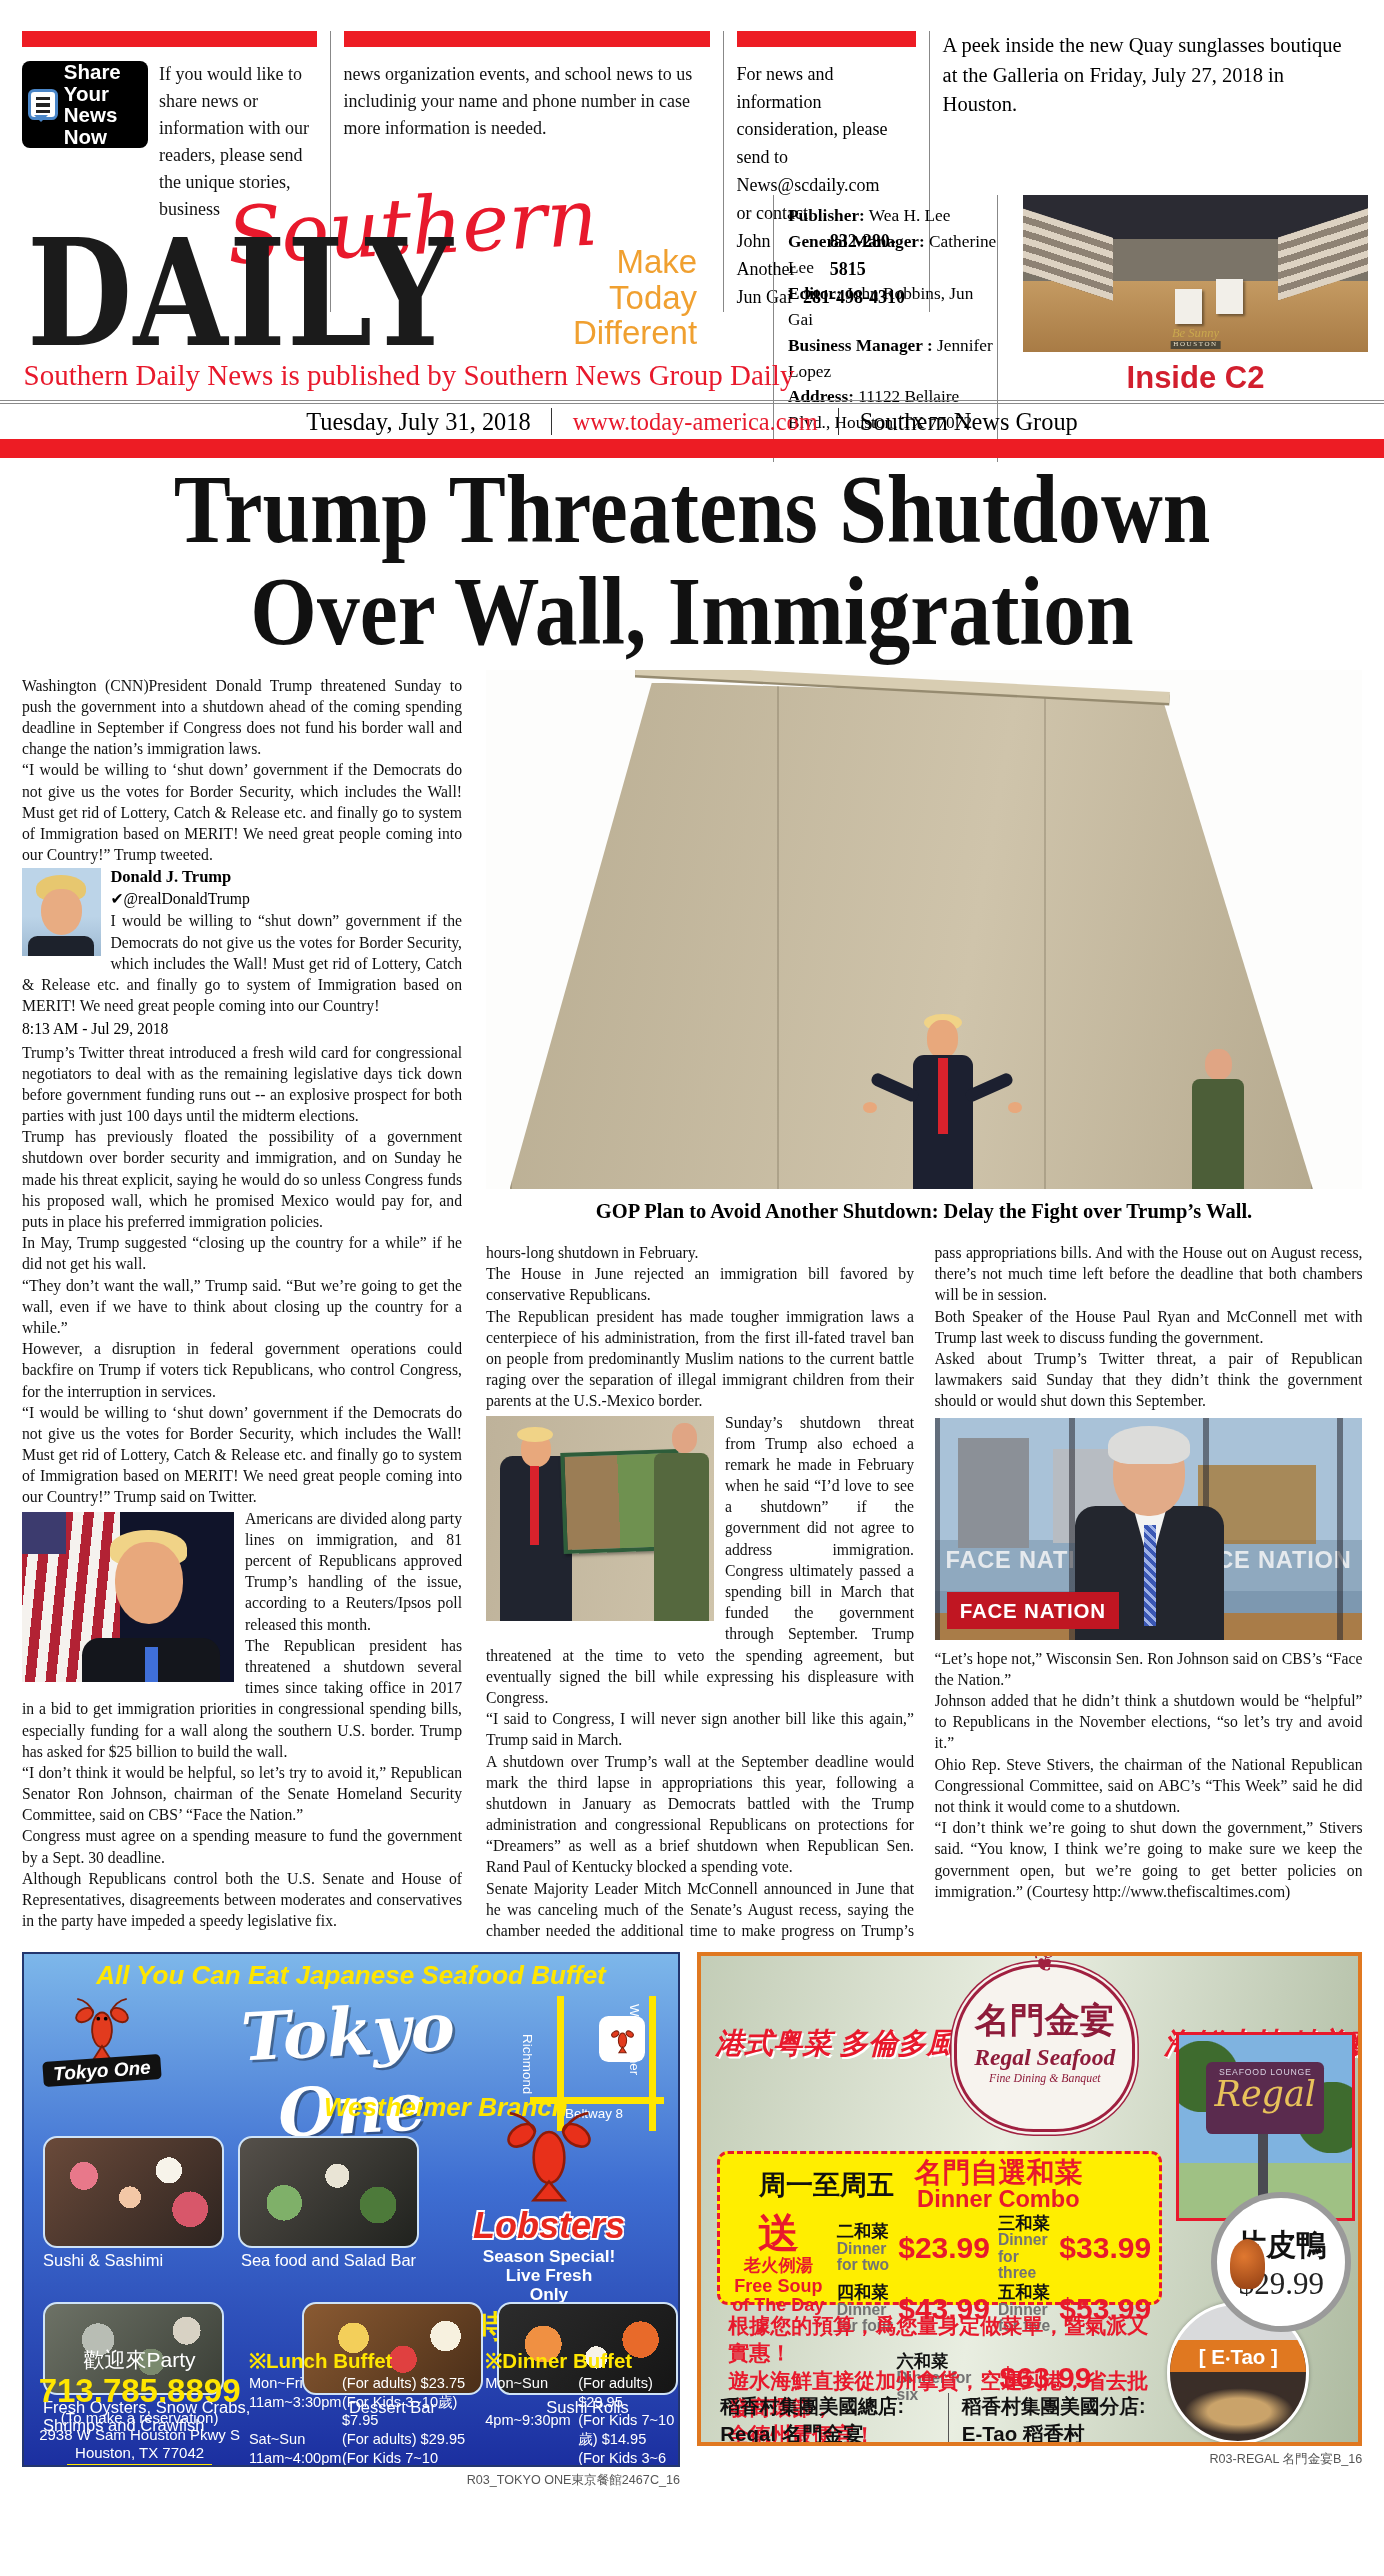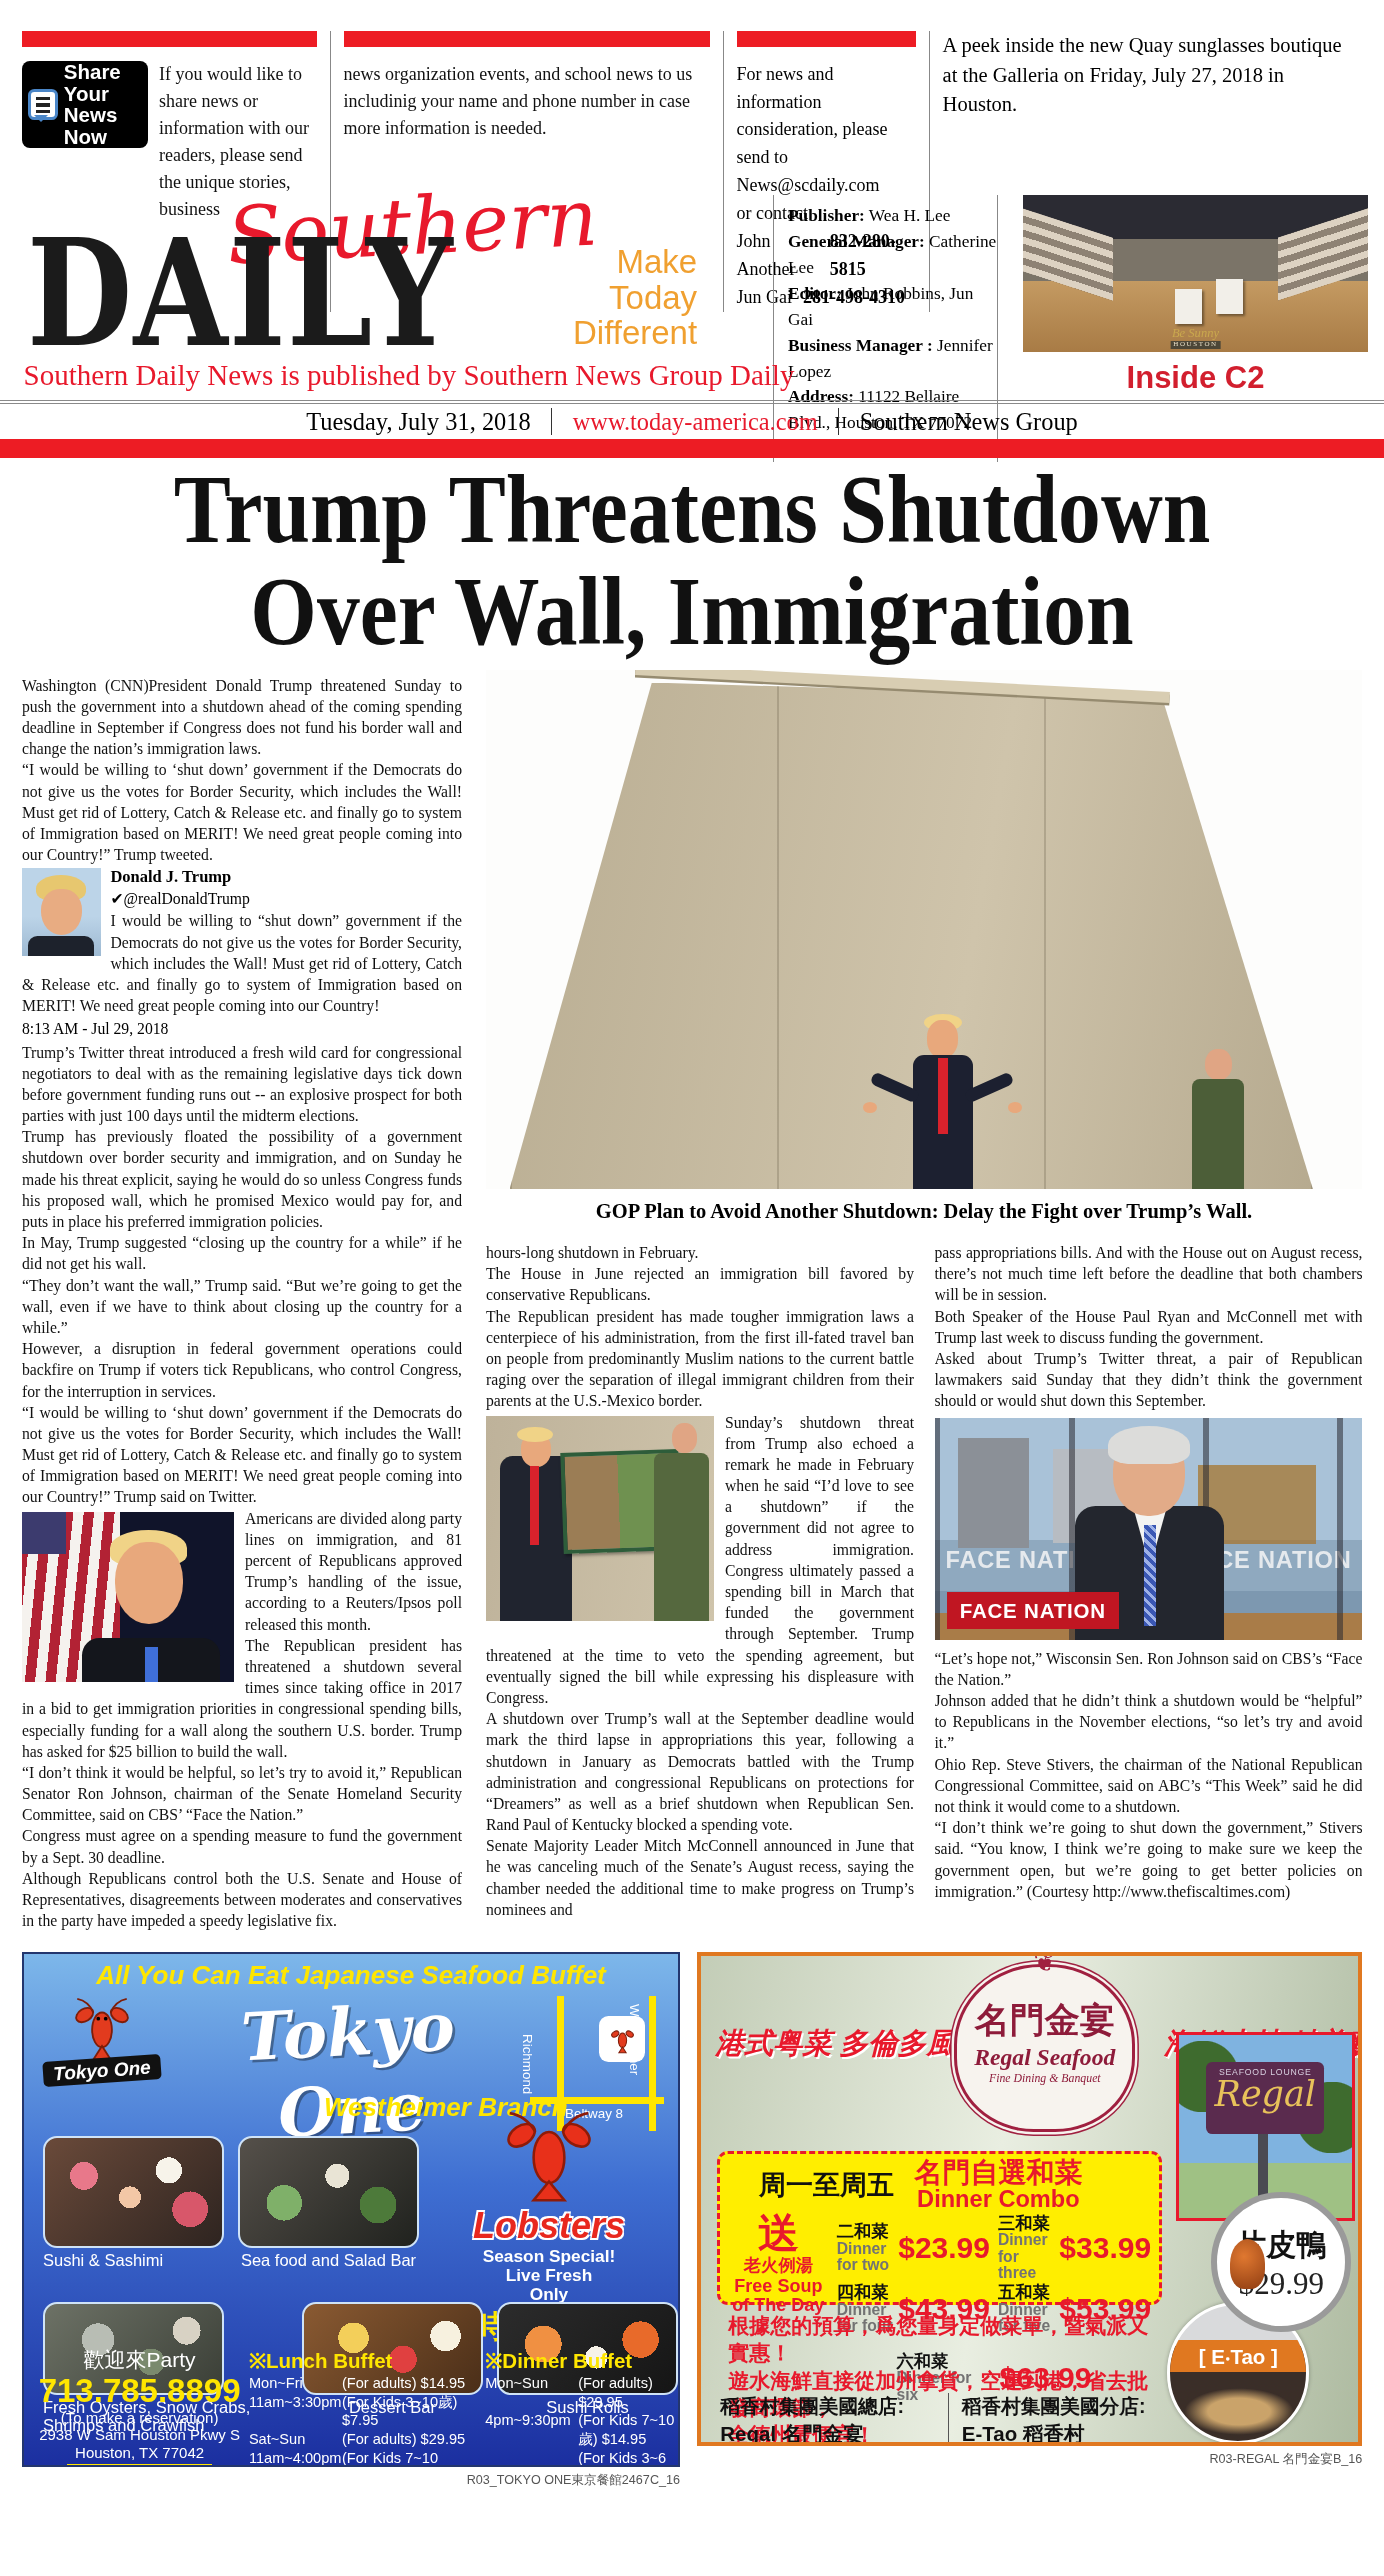--- a/index.html
+++ b/index.html
@@ -379,20 +379,21 @@
           <div class="chart-photo">
             <div class="man"></div>
               <div class="manhead"></div>
               <div class="manhair"></div>
               <div class="mantie"></div>
             <div class="board"></div>
             <div class="agent"></div>
               <div class="agenthead"></div>
           </div>
           <p>Sunday’s shutdown threat from Trump also echoed a remark he made in February when he said “I’d love to see a shutdown” if the government did not agree to address immigration. Congress ultimately passed a spending bill in March that funded the government through September. Trump threatened at the time to veto the spending agreement, but eventually signed the bill while expressing his displeasure with Congress.</p>
+          <p>“I said to Congress, I will never sign another bill like this again,” Trump said in March.</p>
           <p>A shutdown over Trump’s wall at the September deadline would mark the third lapse in appropriations this year, following a shutdown in January as Democrats battled with the Trump administration and congressional Republicans on protections for “Dreamers” as well as a brief shutdown when Republican Sen. Rand Paul of Kentucky blocked a spending vote.</p>
           <p>Senate Majority Leader Mitch McConnell announced in June that he was canceling much of the Senate’s August recess, saying the chamber needed the additional time to make progress on Trump’s nominees and</p>
         </div>
         <div class="bcol">
           <p>pass appropriations bills. And with the House out on August recess, there’s not much time left before the deadline that both chambers will be in session.</p>
           <p>Both Speaker of the House Paul Ryan and McConnell met with Trump last week to discuss funding the government.</p>
           <p>Asked about Trump’s Twitter threat, a pair of Republican lawmakers said Sunday that they didn’t think the government should or would shut down this September.</p>
           <div class="ron-photo">
             <div class="bld b1"></div>
               <div class="bld b2"></div>
@@ -507,21 +508,21 @@
             <div class="phone">713.785.8899</div>
             <div class="note">(To make a reservation)</div>
             <div class="addr">2938 W Sam Houston Pkwy S</div>
             <div class="addr">Houston, TX 77042</div>
             <div class="hire">誠徵帶位 (半工/全工)</div>
           </div>
           <div>
             <div class="tk-menu-title">※Lunch Buffet</div>
             <div class="tk-row">
                 <span class="c1">Mon~Fri</span>
-                <span>(For adults) $14.95</span>
+                <span>(For adults) $23.75</span>
               </div>
             <div class="tk-row">
                 <span class="c1">11am~3:30pm</span>
                 <span>(For Kids 3~10歲) $7.95</span>
               </div>
             <div class="tk-row">
                 <span class="c1">Sat~Sun</span>
                 <span>(For adults) $29.95</span>
               </div>
             <div class="tk-row">

